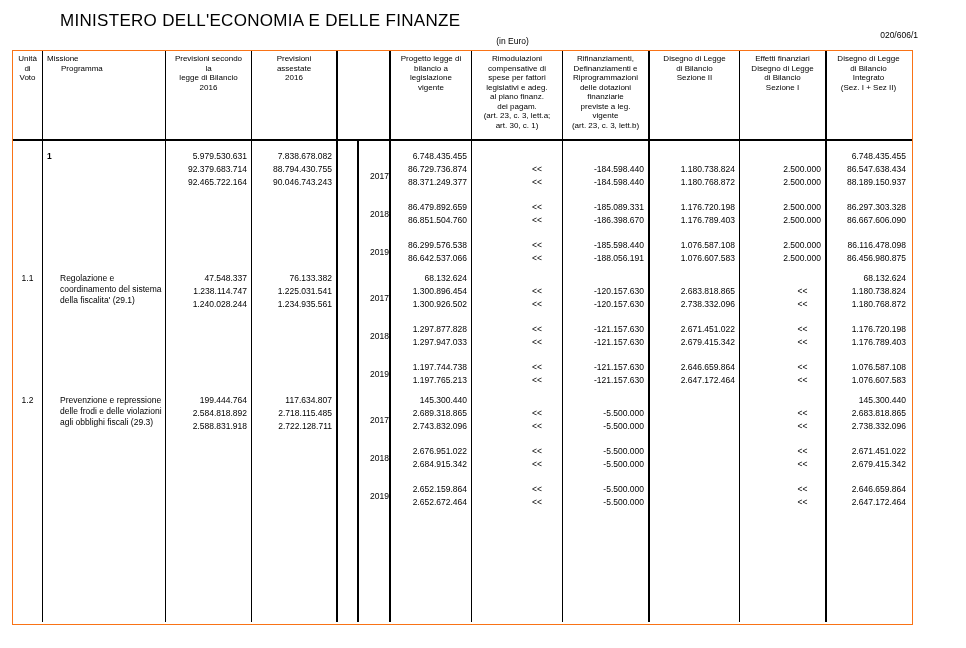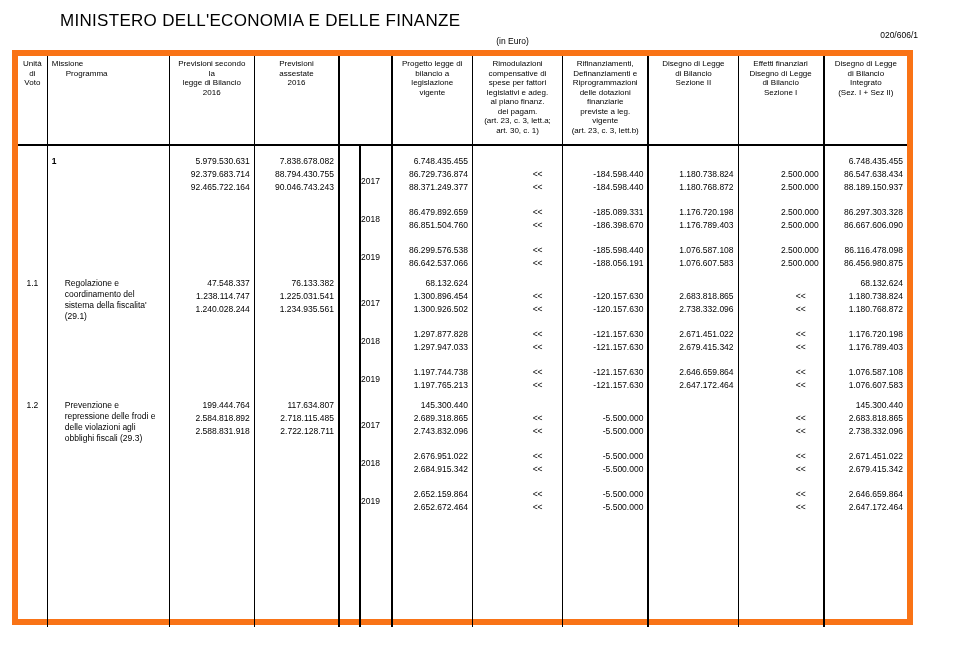--- a/index.html
+++ b/index.html
@@ -6,21 +6,21 @@
   body{
     width:966px;height:648px;background:#ffffff;color:#000;
     font-family:"Liberation Sans", sans-serif;position:relative;overflow:hidden;
   }
   .title{position:absolute;top:11px;left:60px;width:905px;text-align:left;
     font-size:17px;letter-spacing:.3px;}
   .subtitle{position:absolute;top:28px;left:60px;width:905px;text-align:center;font-size:8.5px;margin-top:8px;}
   .docref{position:absolute;top:30px;right:48px;font-size:8.5px;}
 
   .table{position:absolute;left:12px;top:50px;width:901px;height:575px;
-    border:6px solid #f97316;box-sizing:border-box;background:#fff;}
+    border:1px solid #f97316;box-sizing:border-box;background:#fff;}
   .hrow{display:flex;height:88px;border-bottom:2px solid #000;}
   .brow{display:flex;height:481px;}
   .hc,.col{box-sizing:border-box;border-right:1px solid #000;height:100%;}
   .w1{width:30px}.w2{width:123px}.w3{width:86px}
   .w4{width:86px;border-right-width:2px}
   .w5{width:21px;border-right-width:2px}
   .w6{width:32px;border-right-width:2px}
   .w56{width:53px;border-right-width:2px}
   .w7{width:81px}.w8{width:91px}
   .w9{width:87px;border-right-width:2px}
@@ -29,21 +29,21 @@
   .w12{width:83px;border-right:none}
 
   .hc{font-size:8px;line-height:9.5px;text-align:center;padding-top:3px;white-space:pre-line;}
   .hc.left{text-align:left;padding-left:4px;white-space:normal;}
   .prog2{margin-left:14px;}
 
   .col{padding-top:9px;}
   .grp{height:115px;margin-bottom:7px;overflow:hidden;}
   .r{height:13px;line-height:13px;font-size:8.5px;}
   .gap{height:12px;}
-  .yr{height:26px;line-height:26px;font-size:8.5px;text-align:left;}
+  .yr{height:26px;line-height:26px;font-size:8.5px;text-align:right;}
   .num{text-align:right;padding-right:4px;}
   .mid{text-align:center;padding-left:40px;}
   .voto{text-align:center;}
   .mission{display:flex;padding:1px 3px 0 4px;font-size:8.5px;line-height:11px;}
   .mnum{width:13px;flex:none;}
   .mtitle{flex:1;}
   .bold{font-weight:bold;}
 </style>
 </head>
 <body>

